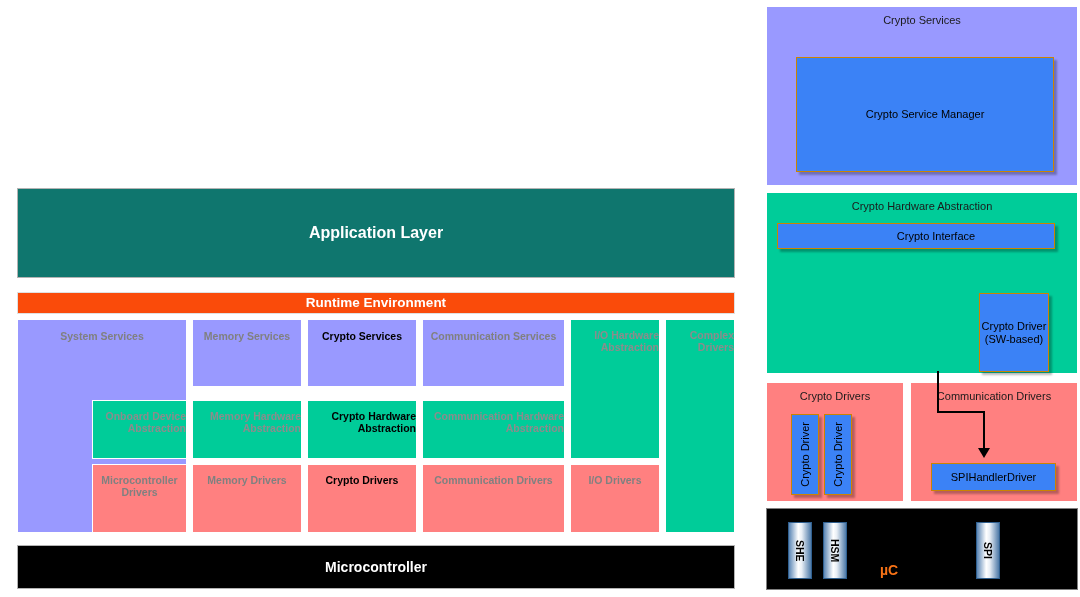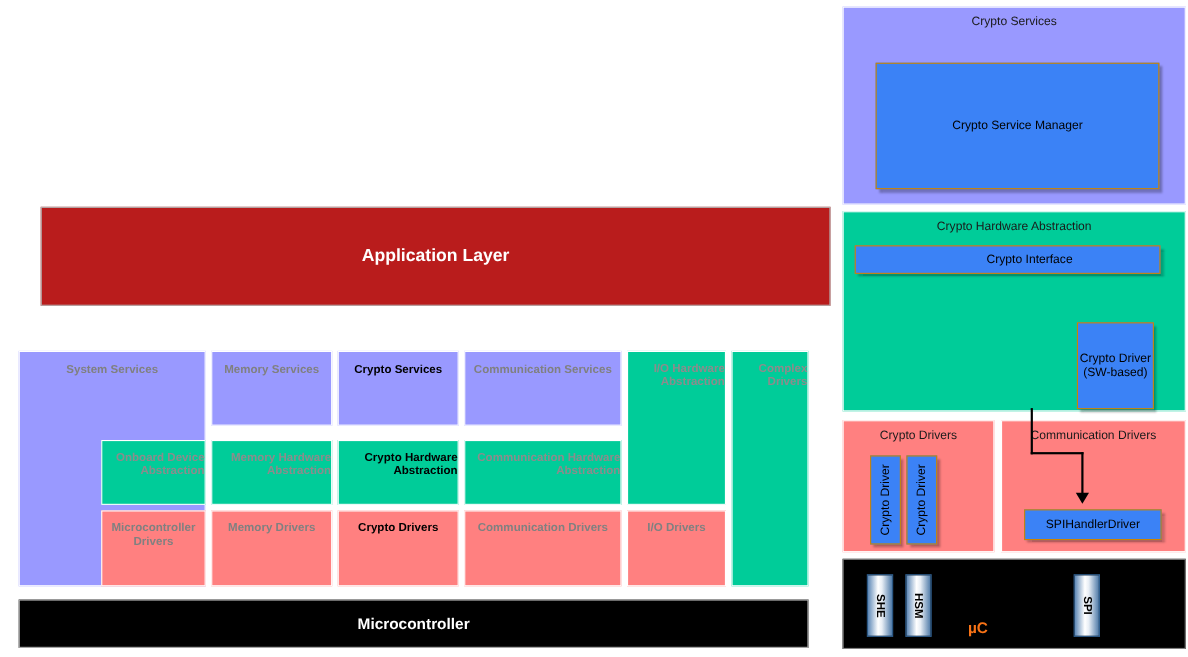--- a/index.html
+++ b/index.html
@@ -13,24 +13,23 @@
 
   .blk {
     position: absolute;
     display: flex; align-items: center; justify-content: center;
     text-align: center;
     line-height: 1.18;
   }
 
   
   .app-layer {
-    background: #b91c1c; color: #ffffff;
+    background: #0f766e; color: #ffffff;
     font-size: 16px; font-weight: bold;
     border: 1px solid #b3b3b3;
-    margin-left: 20px;
   }
   .rte {
     background: #fa4b0a; color: #ffffff;
     font-size: 13.5px; font-weight: bold;
     border: 1px solid #e0e0e0;
   }
   .mcu {
     background: #000000; color: #ffffff;
     font-size: 14px; font-weight: bold;
     border: 1px solid #b3b3b3;
@@ -101,20 +100,23 @@
 </style>
 </head>
 <body>
 
 <div id="canvas">
 
   <div class="blk app-layer" style="left:17px; top:188px; width:718px; height:90px;">
     <span>Application Layer</span>
   </div>
 
+  <div class="blk rte" style="left:17px; top:292px; width:718px; height:22px;">
+    <span>Runtime Environment</span>
+  </div>
 
   <div class="blk svc" style="left:17px; top:319px; width:170px; height:214px;">
     <span>System Services</span>
   </div>
   <div class="blk svc" style="left:192px; top:319px; width:110px; height:68px;">
     <span>Memory Services</span>
   </div>
   <div class="blk svc" style="left:307px; top:319px; width:110px; height:68px;">
     <span class="hl">Crypto Services</span>
   </div>

